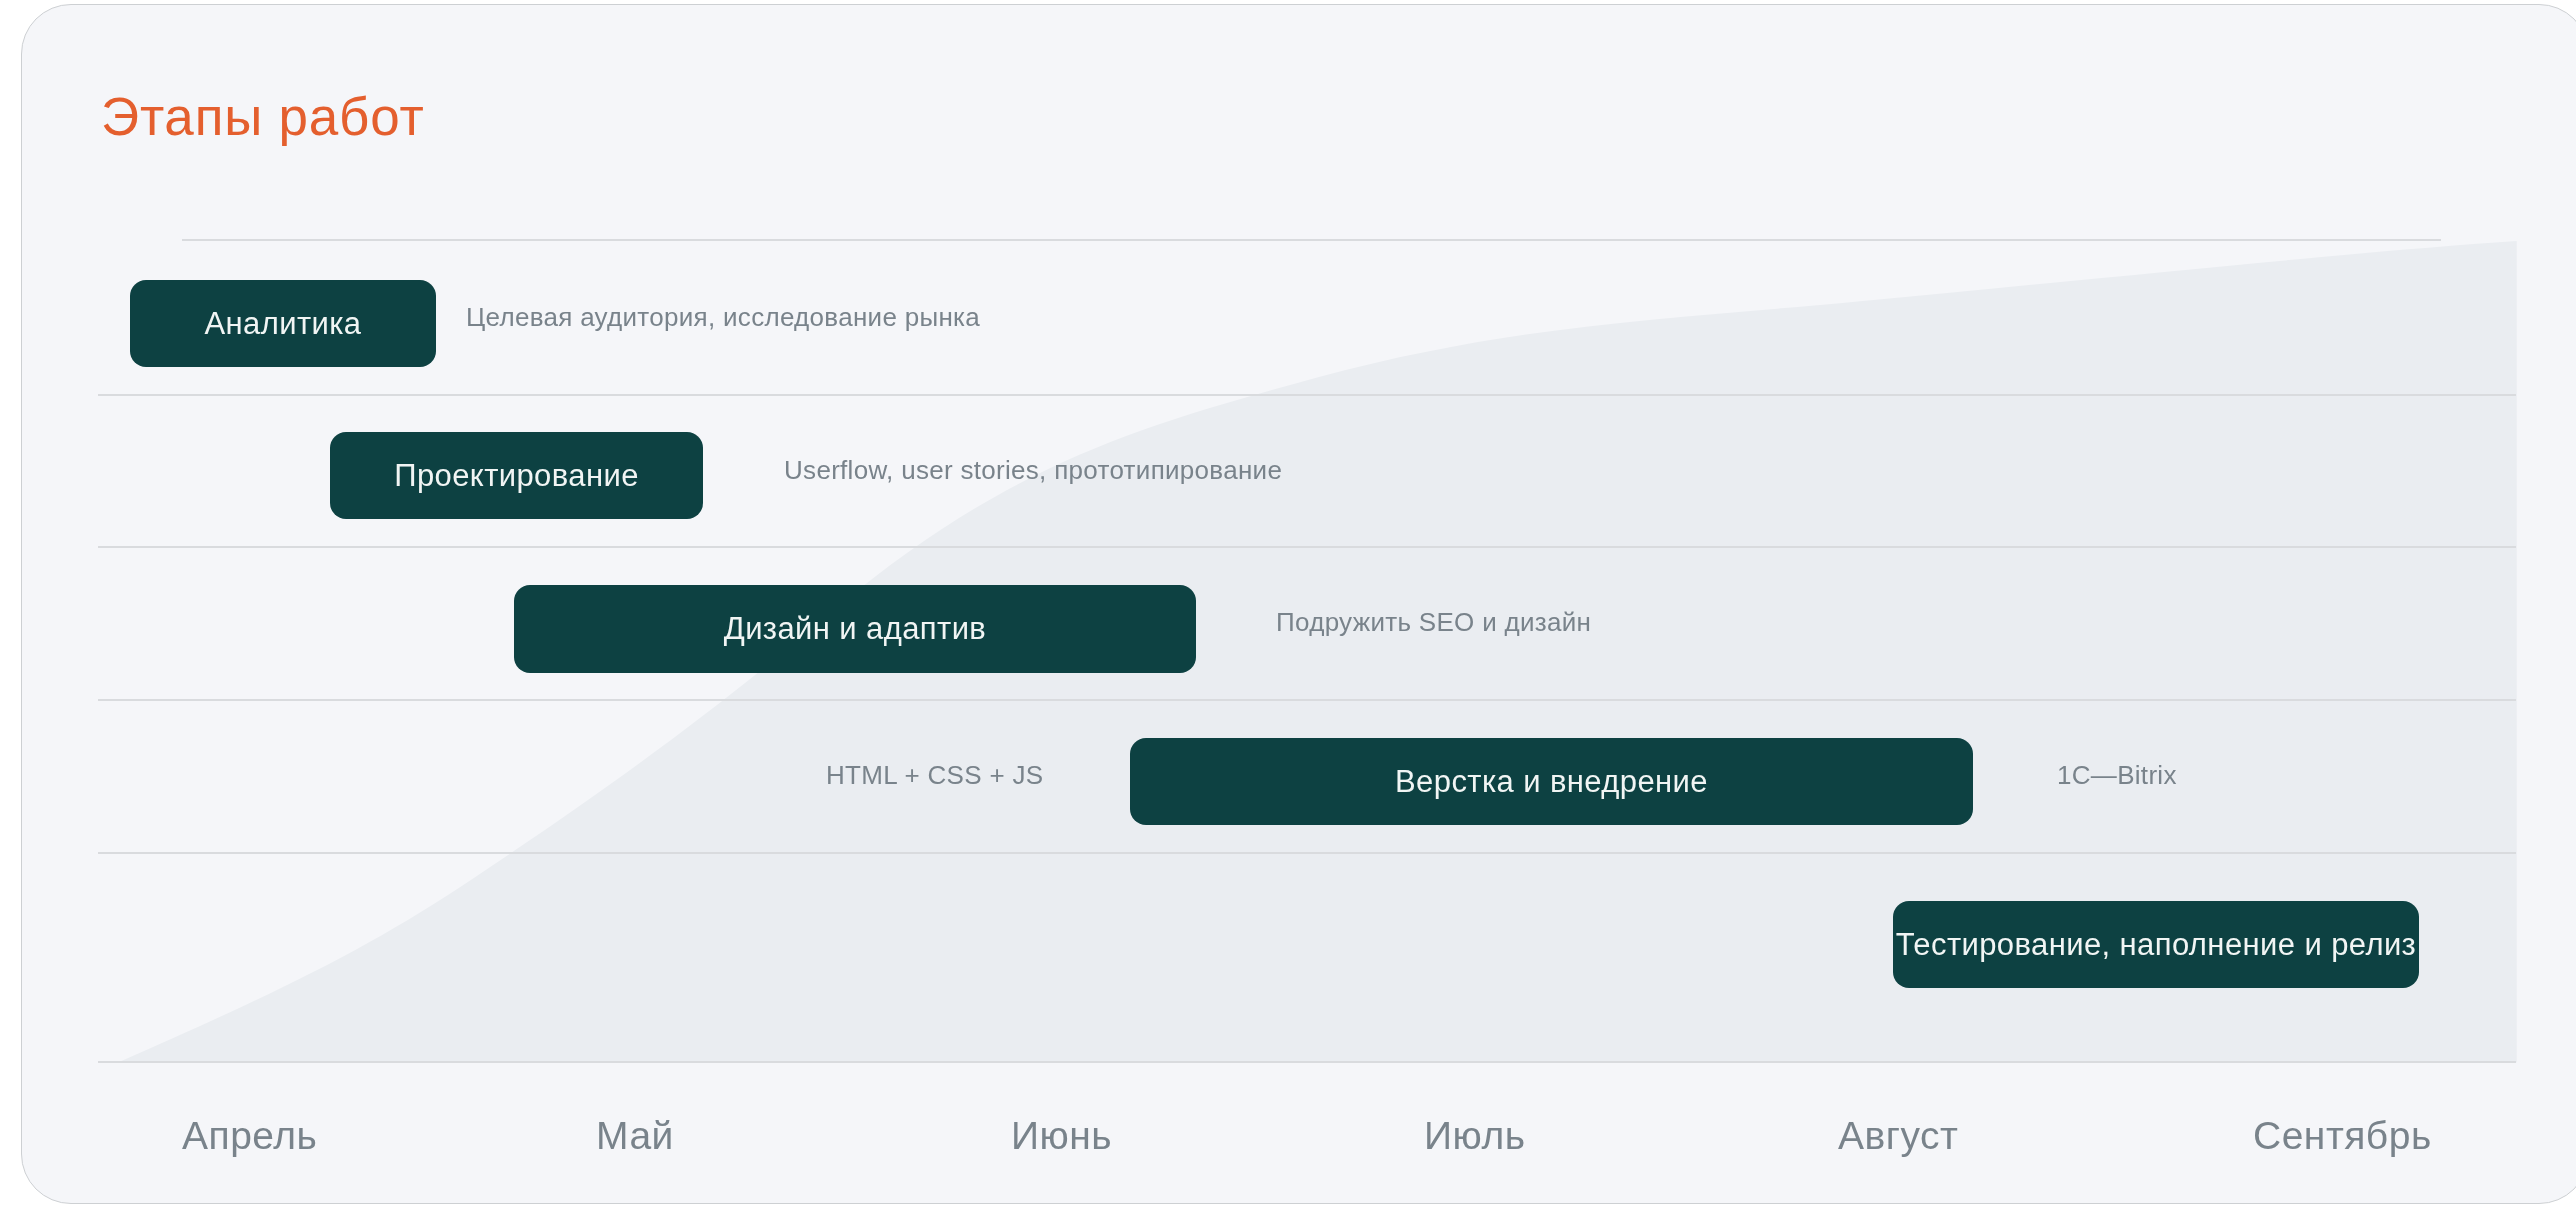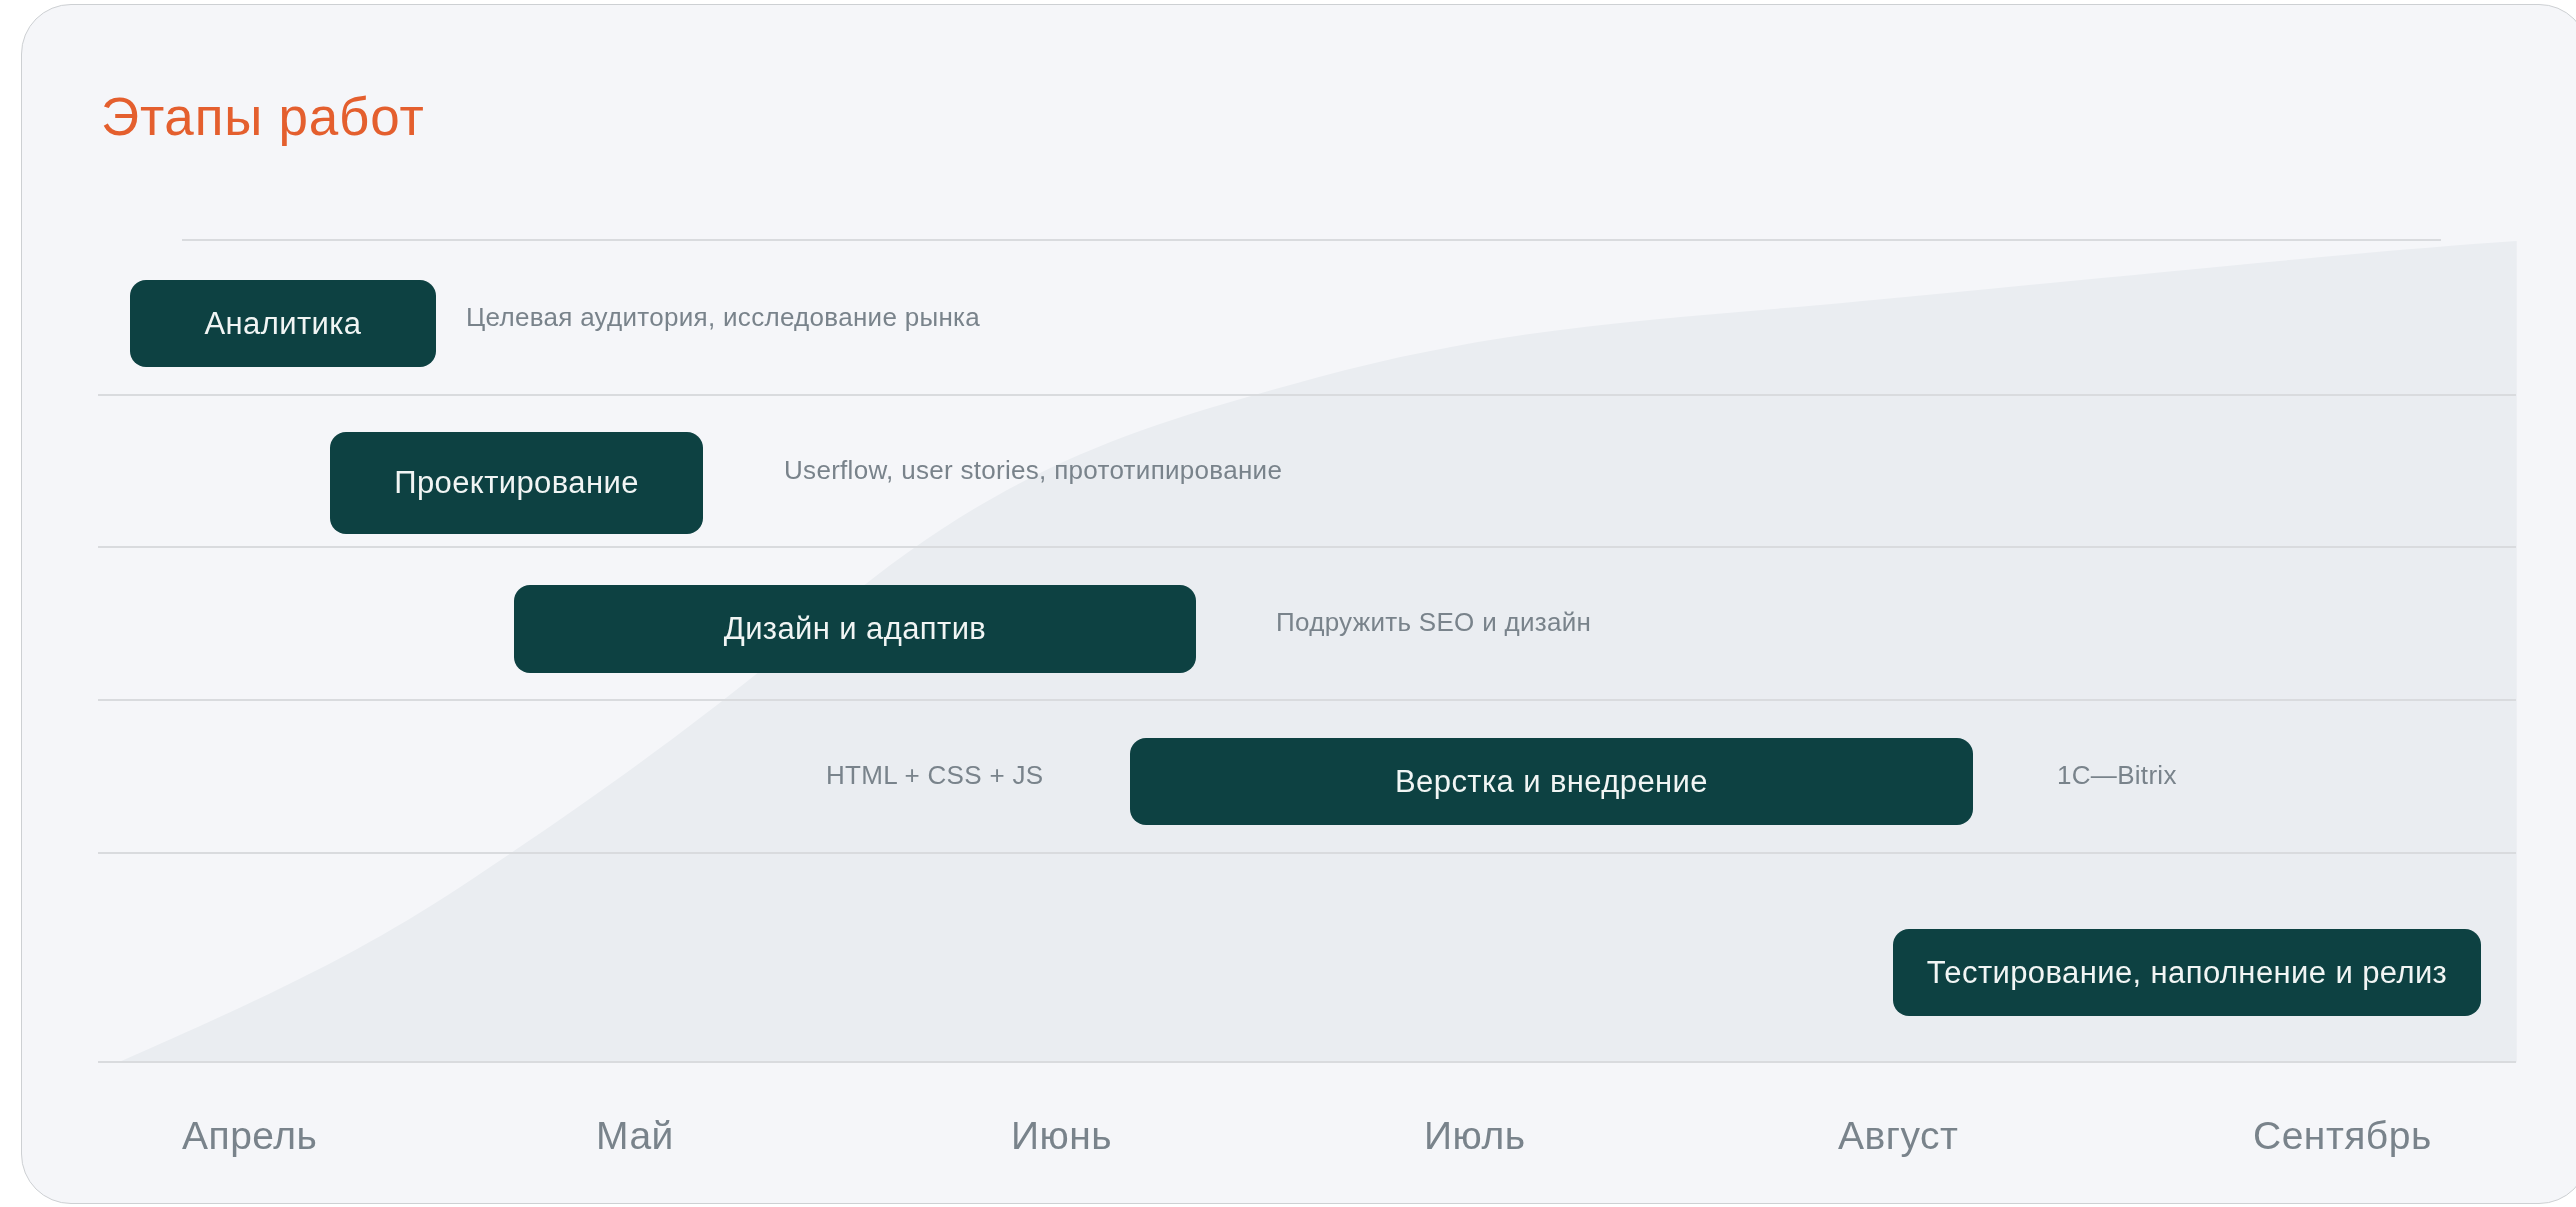--- a/index.html
+++ b/index.html
@@ -14,24 +14,24 @@
   .gl-top{left:160px;top:234px;width:2259px;z-index:1;}
   .gl-1{left:76px;top:389px;width:2418px;}
   .gl-2{left:76px;top:541px;width:2418px;}
   .gl-3{left:76px;top:694px;width:2418px;}
   .gl-4{left:76px;top:847px;width:2418px;}
   .gl-bottom{left:76px;top:1056px;width:2418px;}
   .bar{position:absolute;z-index:4;background:#0d4142;border-radius:16px;
        display:flex;align-items:center;justify-content:center;
        color:#f1f5f4;font-size:31px;letter-spacing:0.4px;cursor:default;}
   .bar-1{left:108px;top:275px;width:306px;height:87px;}
-  .bar-2{left:308px;top:427px;width:373px;height:102px;}
+  .bar-2{left:308px;top:427px;width:373px;height:87px;}
   .bar-3{left:492px;top:580px;width:682px;height:88px;}
   .bar-4{left:1108px;top:733px;width:843px;height:87px;}
-  .bar-5{left:1871px;top:924px;width:588px;height:87px;text-align:right;}
+  .bar-5{left:1871px;top:896px;width:526px;height:87px;text-align:right;}
   .note{position:absolute;z-index:4;display:flex;align-items:center;
         color:#79838b;font-size:26px;letter-spacing:0.3px;}
   .note-1{left:444px;top:235px;height:154px;}
   .note-2{left:762px;top:389px;height:152px;}
   .note-3{left:1254px;top:541px;height:153px;}
   .note-4a{left:804px;top:694px;height:153px;}
   .note-4b{left:2035px;top:694px;height:153px;}
   .month{position:absolute;top:1109px;z-index:4;color:#79838b;font-size:39px;letter-spacing:0.5px;}
   .m-0{left:160px;} .m-1{left:574px;} .m-2{left:989px;}
   .m-3{left:1402px;} .m-4{left:1816px;} .m-5{left:2231px;}

